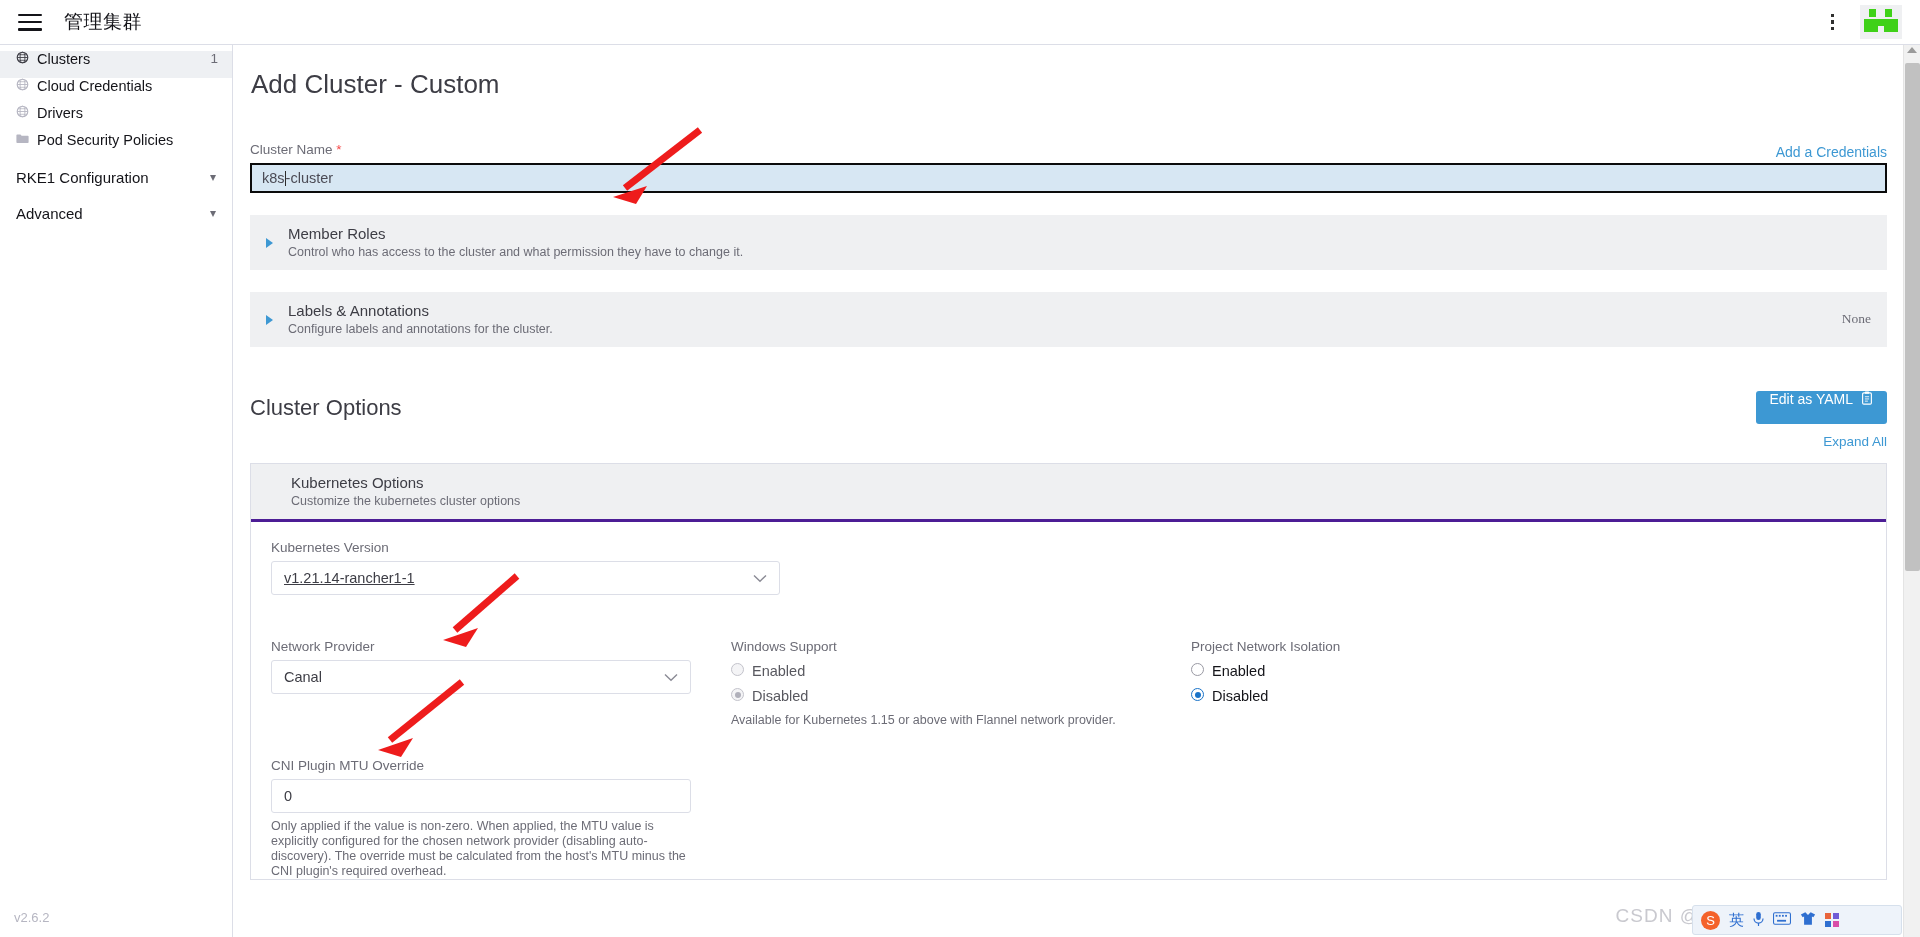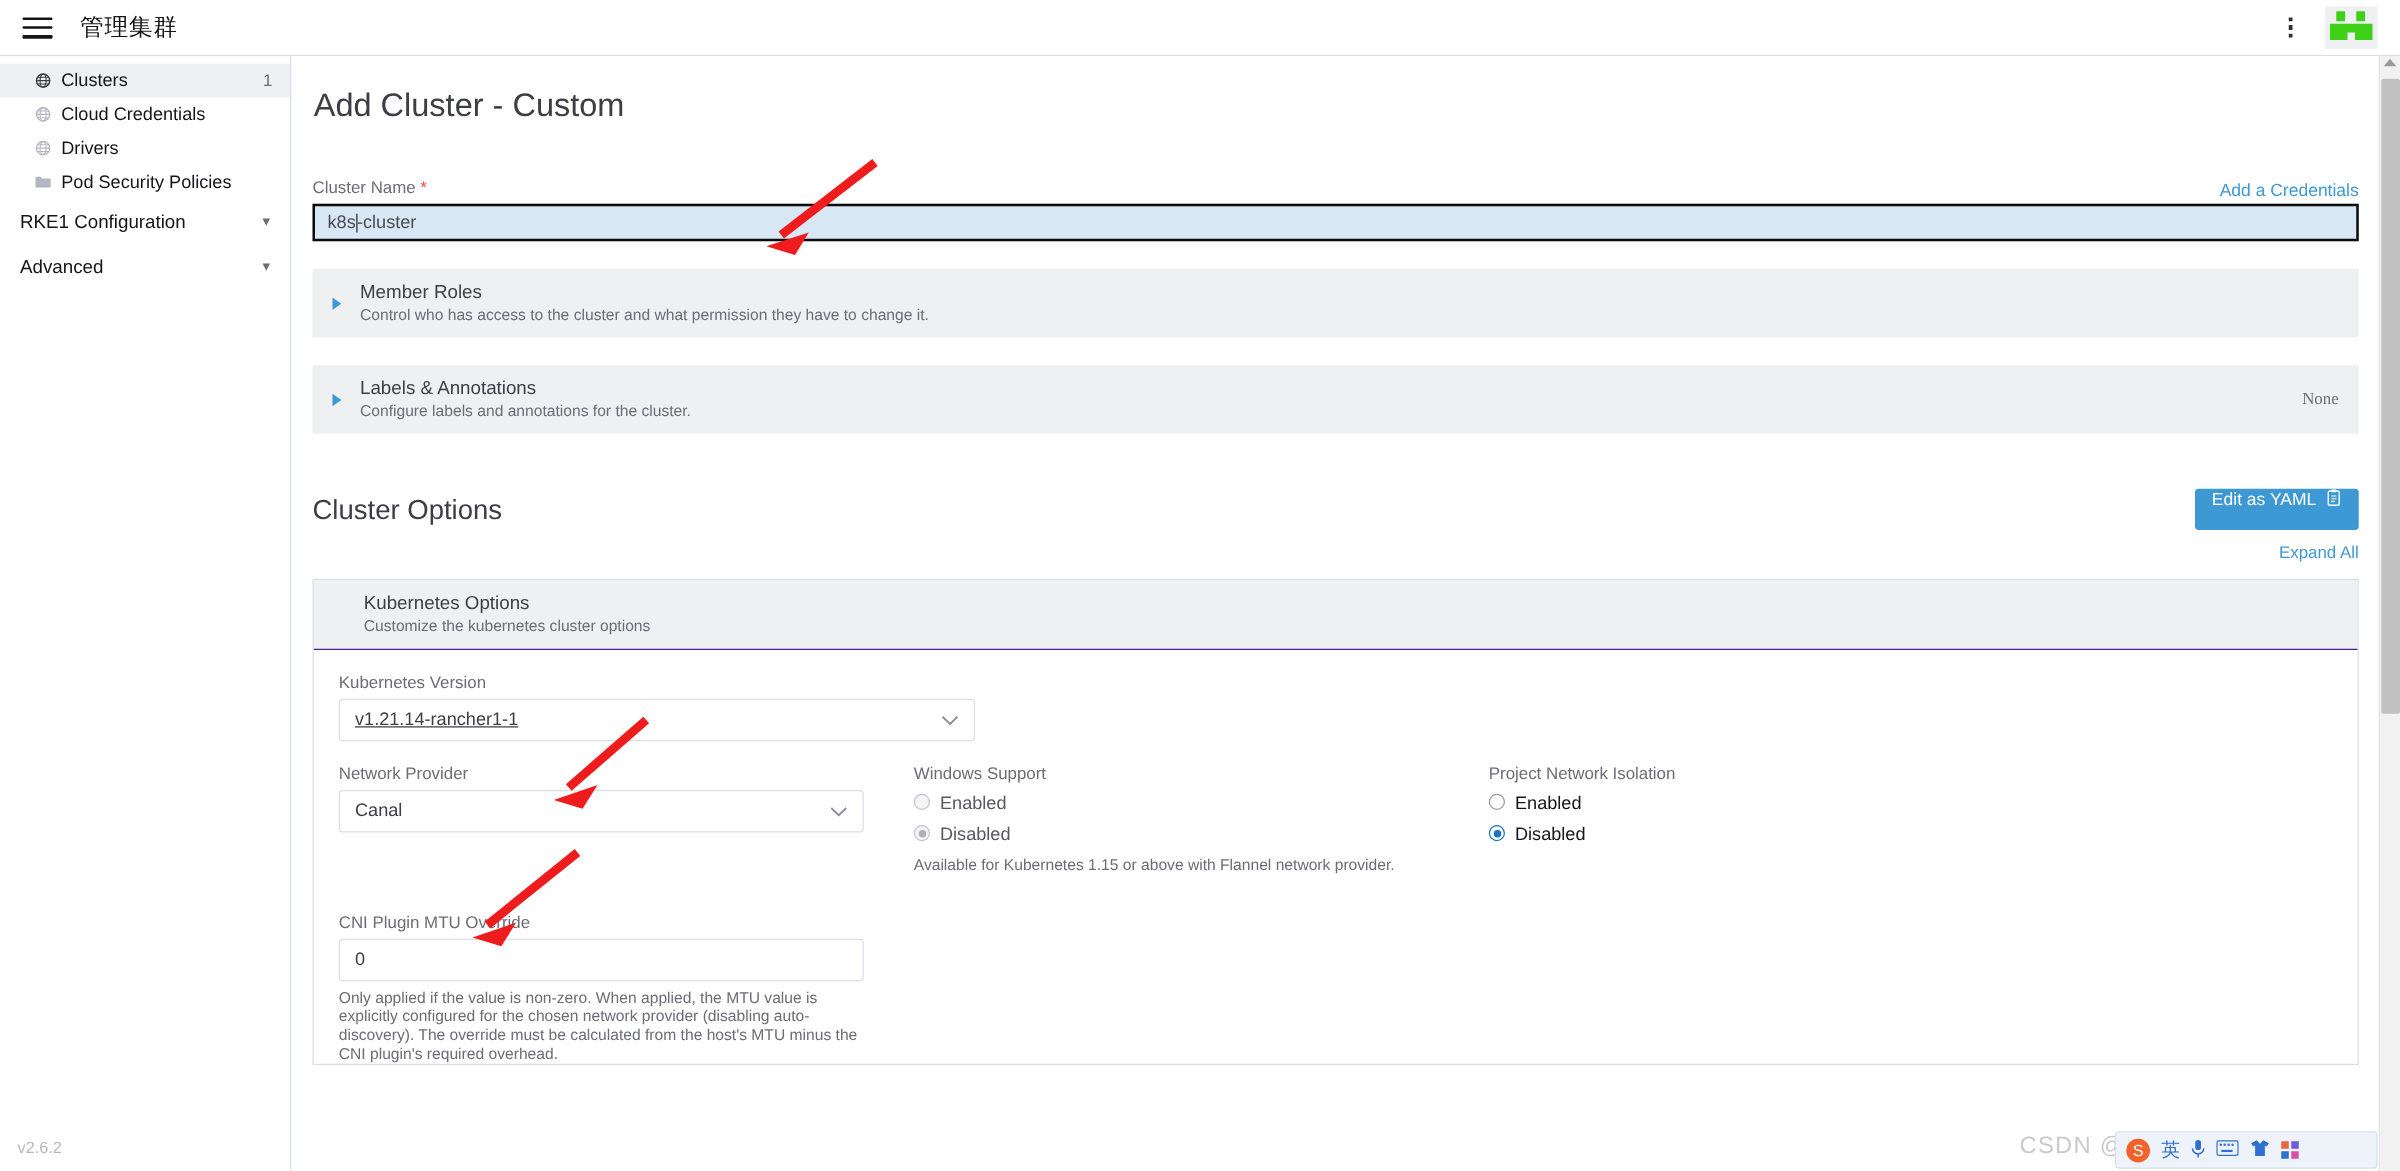--- a/index.html
+++ b/index.html
@@ -52,22 +52,22 @@
   
   .sidebar {
     position: absolute; top: 45px; left: 0;
     width: 233px; height: 892px;
     background: #fff;
     border-right: 1px solid #dcdee7;
     padding-top: 6px;
     font-size: 14.5px;
   }
   .nav-item {
-    display: flex; align-items: center;
-    height: 27px; padding-left: 28px; padding-right: 14px;
+    display: flex; align-items: flex-start;
+    height: 27px; padding-left: 16px; padding-right: 14px;
     color: #141419; cursor: pointer; position: relative;
   }
   .nav-item.active { background: #eef0f3; }
   .nav-item .ico {
     width: 13px; height: 13px; margin-right: 8px;
     display: inline-flex; align-items: center; justify-content: center;
     flex: 0 0 13px;
   }
   .nav-item .count { margin-left: auto; color: #6c6c76; font-size: 13.5px; }
   .nav-group {
@@ -163,21 +163,21 @@
     margin-top: 10px; cursor: pointer;
   }
 
   .opt-card {
     border: 1px solid #dcdee7;
     margin-top: 14px;
     background: #fff;
   }
   .opt-head {
     background: #eff0f2;
-    border-bottom: 1px solid #4c1d95;
+    border-bottom: 3px solid #4c1d95;
     padding: 10px 16px 11px 40px;
     position: relative; cursor: pointer;
   }
   .opt-body { padding: 18px 20px 0 20px; }
 
   .grid3 {
     display: grid;
     grid-template-columns: 440px 440px 1fr;
     column-gap: 20px;
   }
@@ -219,21 +219,21 @@
   .rd.on::after {
     content: ""; position: absolute;
     left: 2.5px; top: 2.5px; width: 6px; height: 6px;
     border-radius: 50%; background: #1a73c8;
   }
   .rd.dis { border-color: #c3c3cb; background: #f4f4f6; }
   .rd.dis.on::after { background: #b0b0ba; }
   .lbl-dis { color: #58585f; }
   .grp-label { font-size: 13.5px; color: #6c6c76; }
 
-  .mt34 { margin-top: 18px; }
+  .mt34 { margin-top: 44px; }
   .mt30 { margin-top: 30px; }
 
   
   .arrows { position: absolute; inset: 0; pointer-events: none; }
 
   
   .scrollbar {
     position: absolute; top: 45px; right: 0;
     width: 17px; height: 892px;
     background: #f1f1f1;

